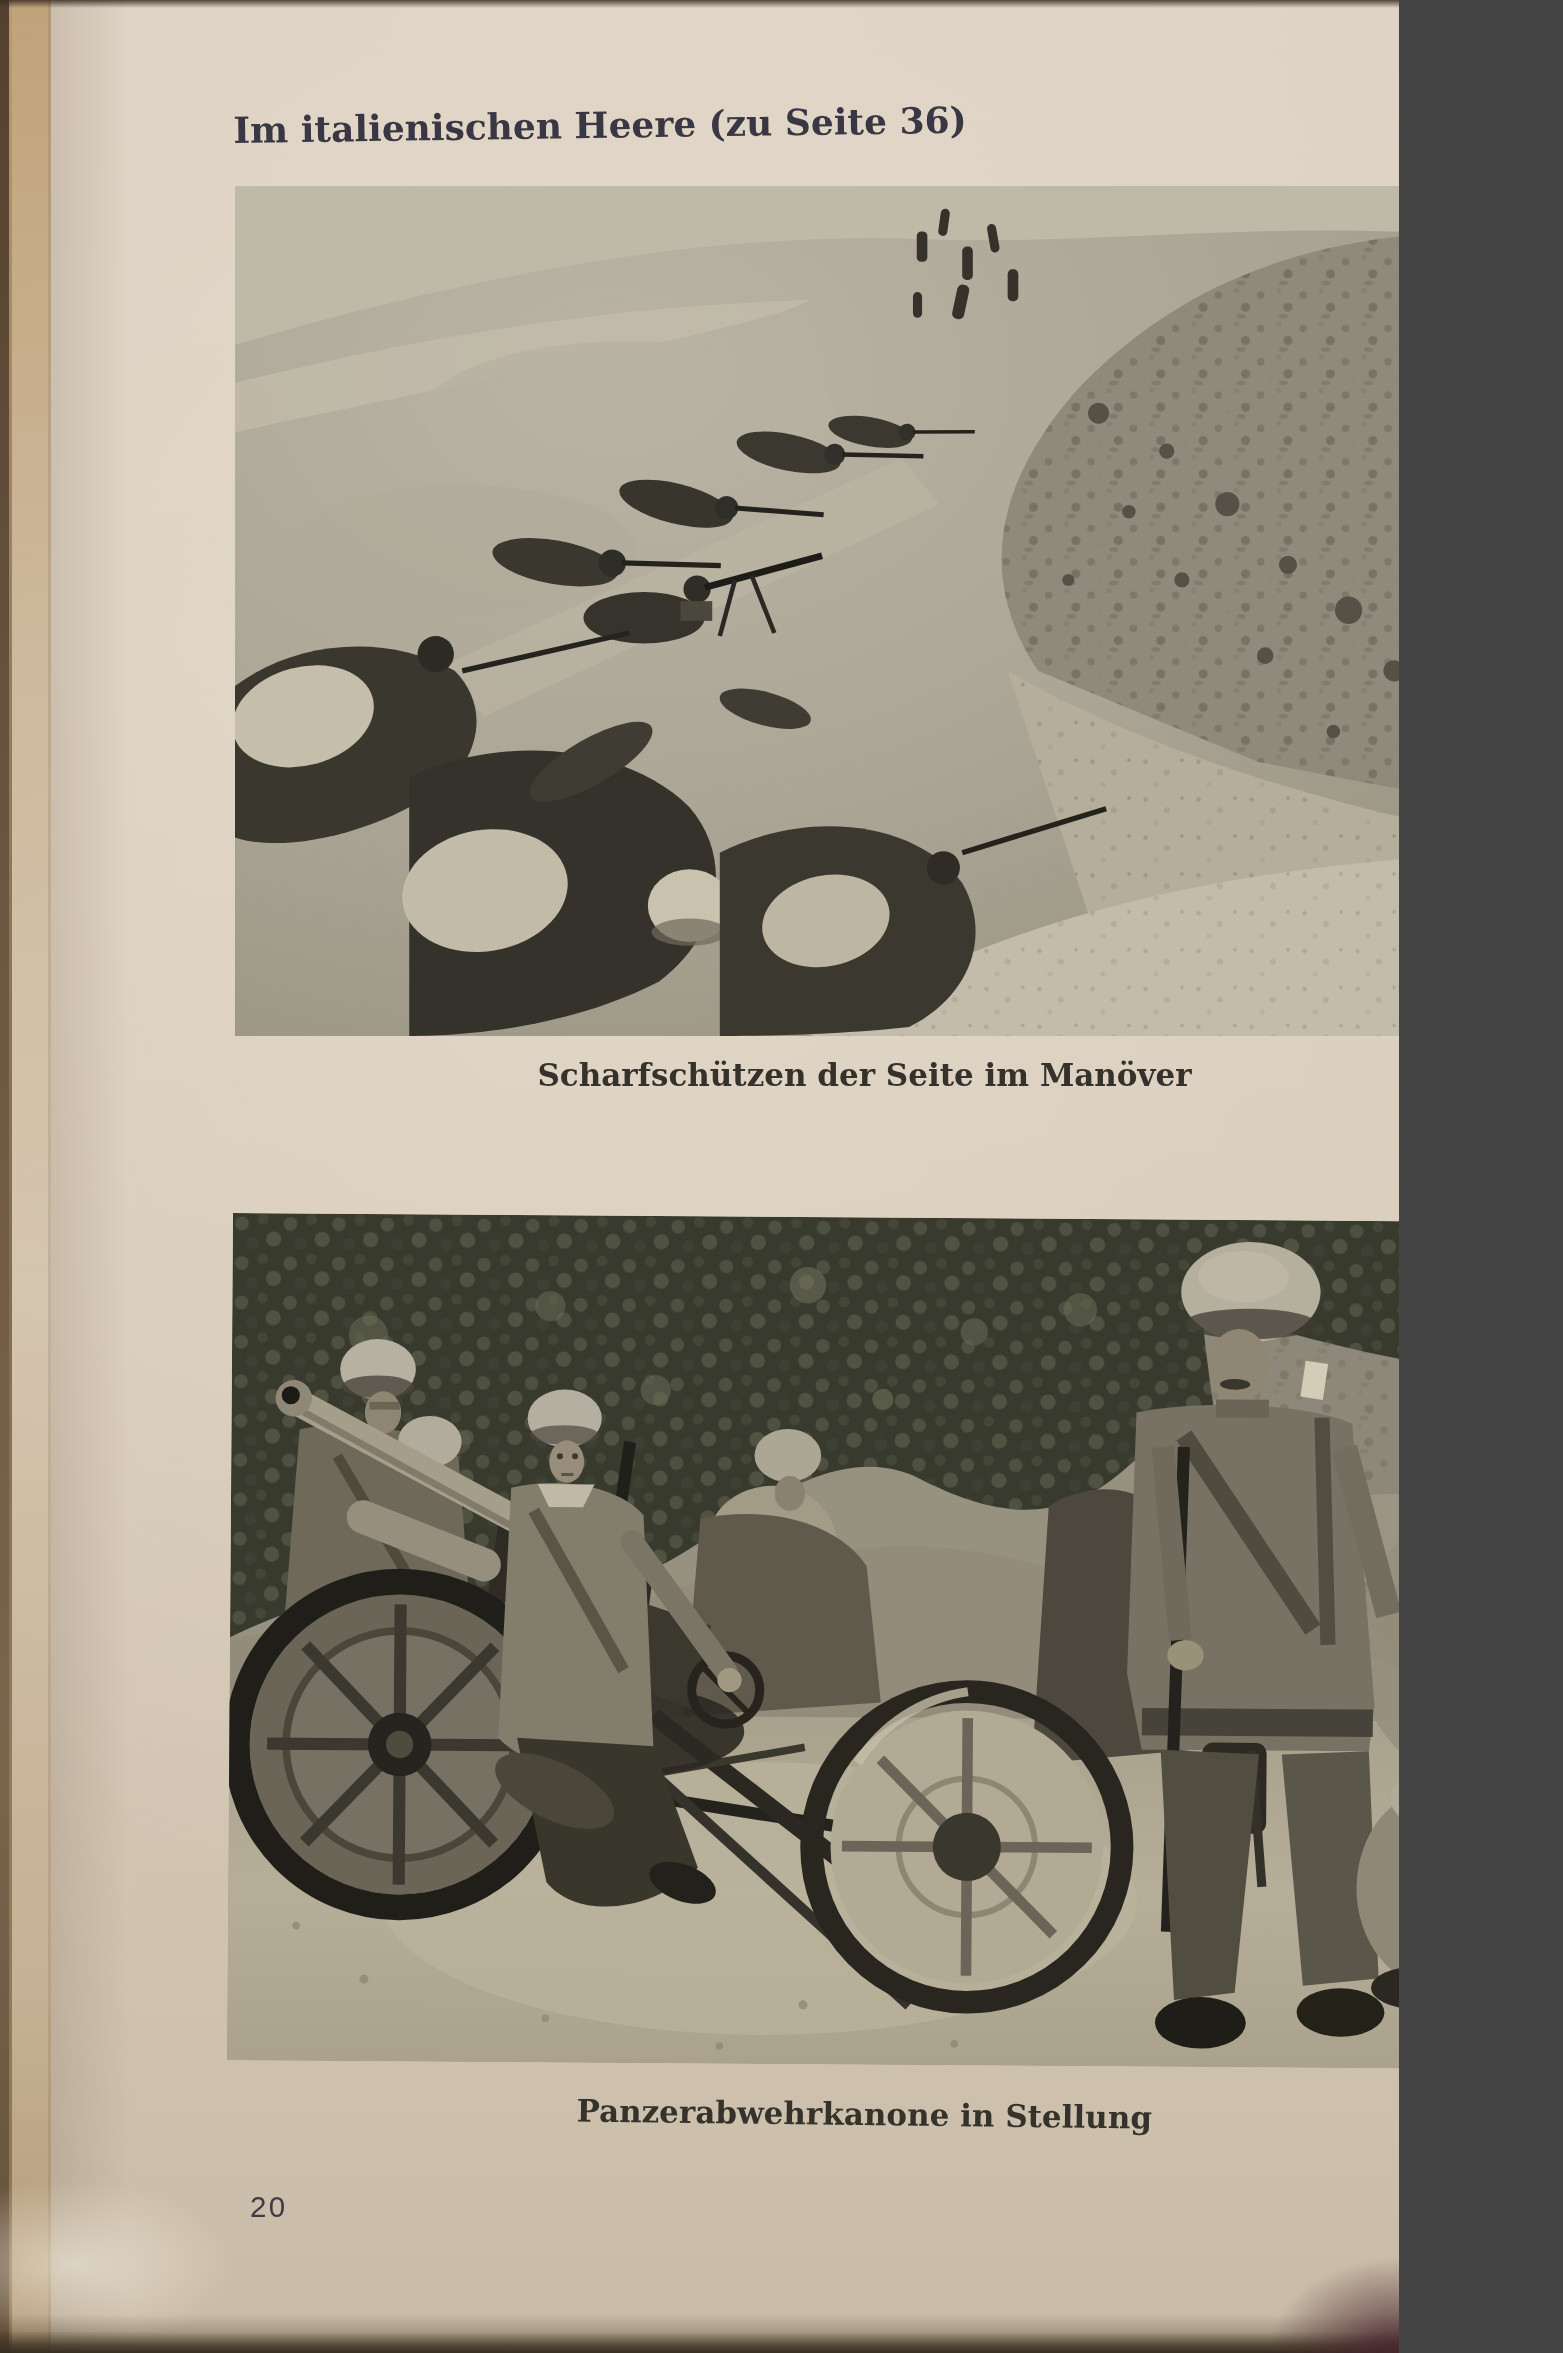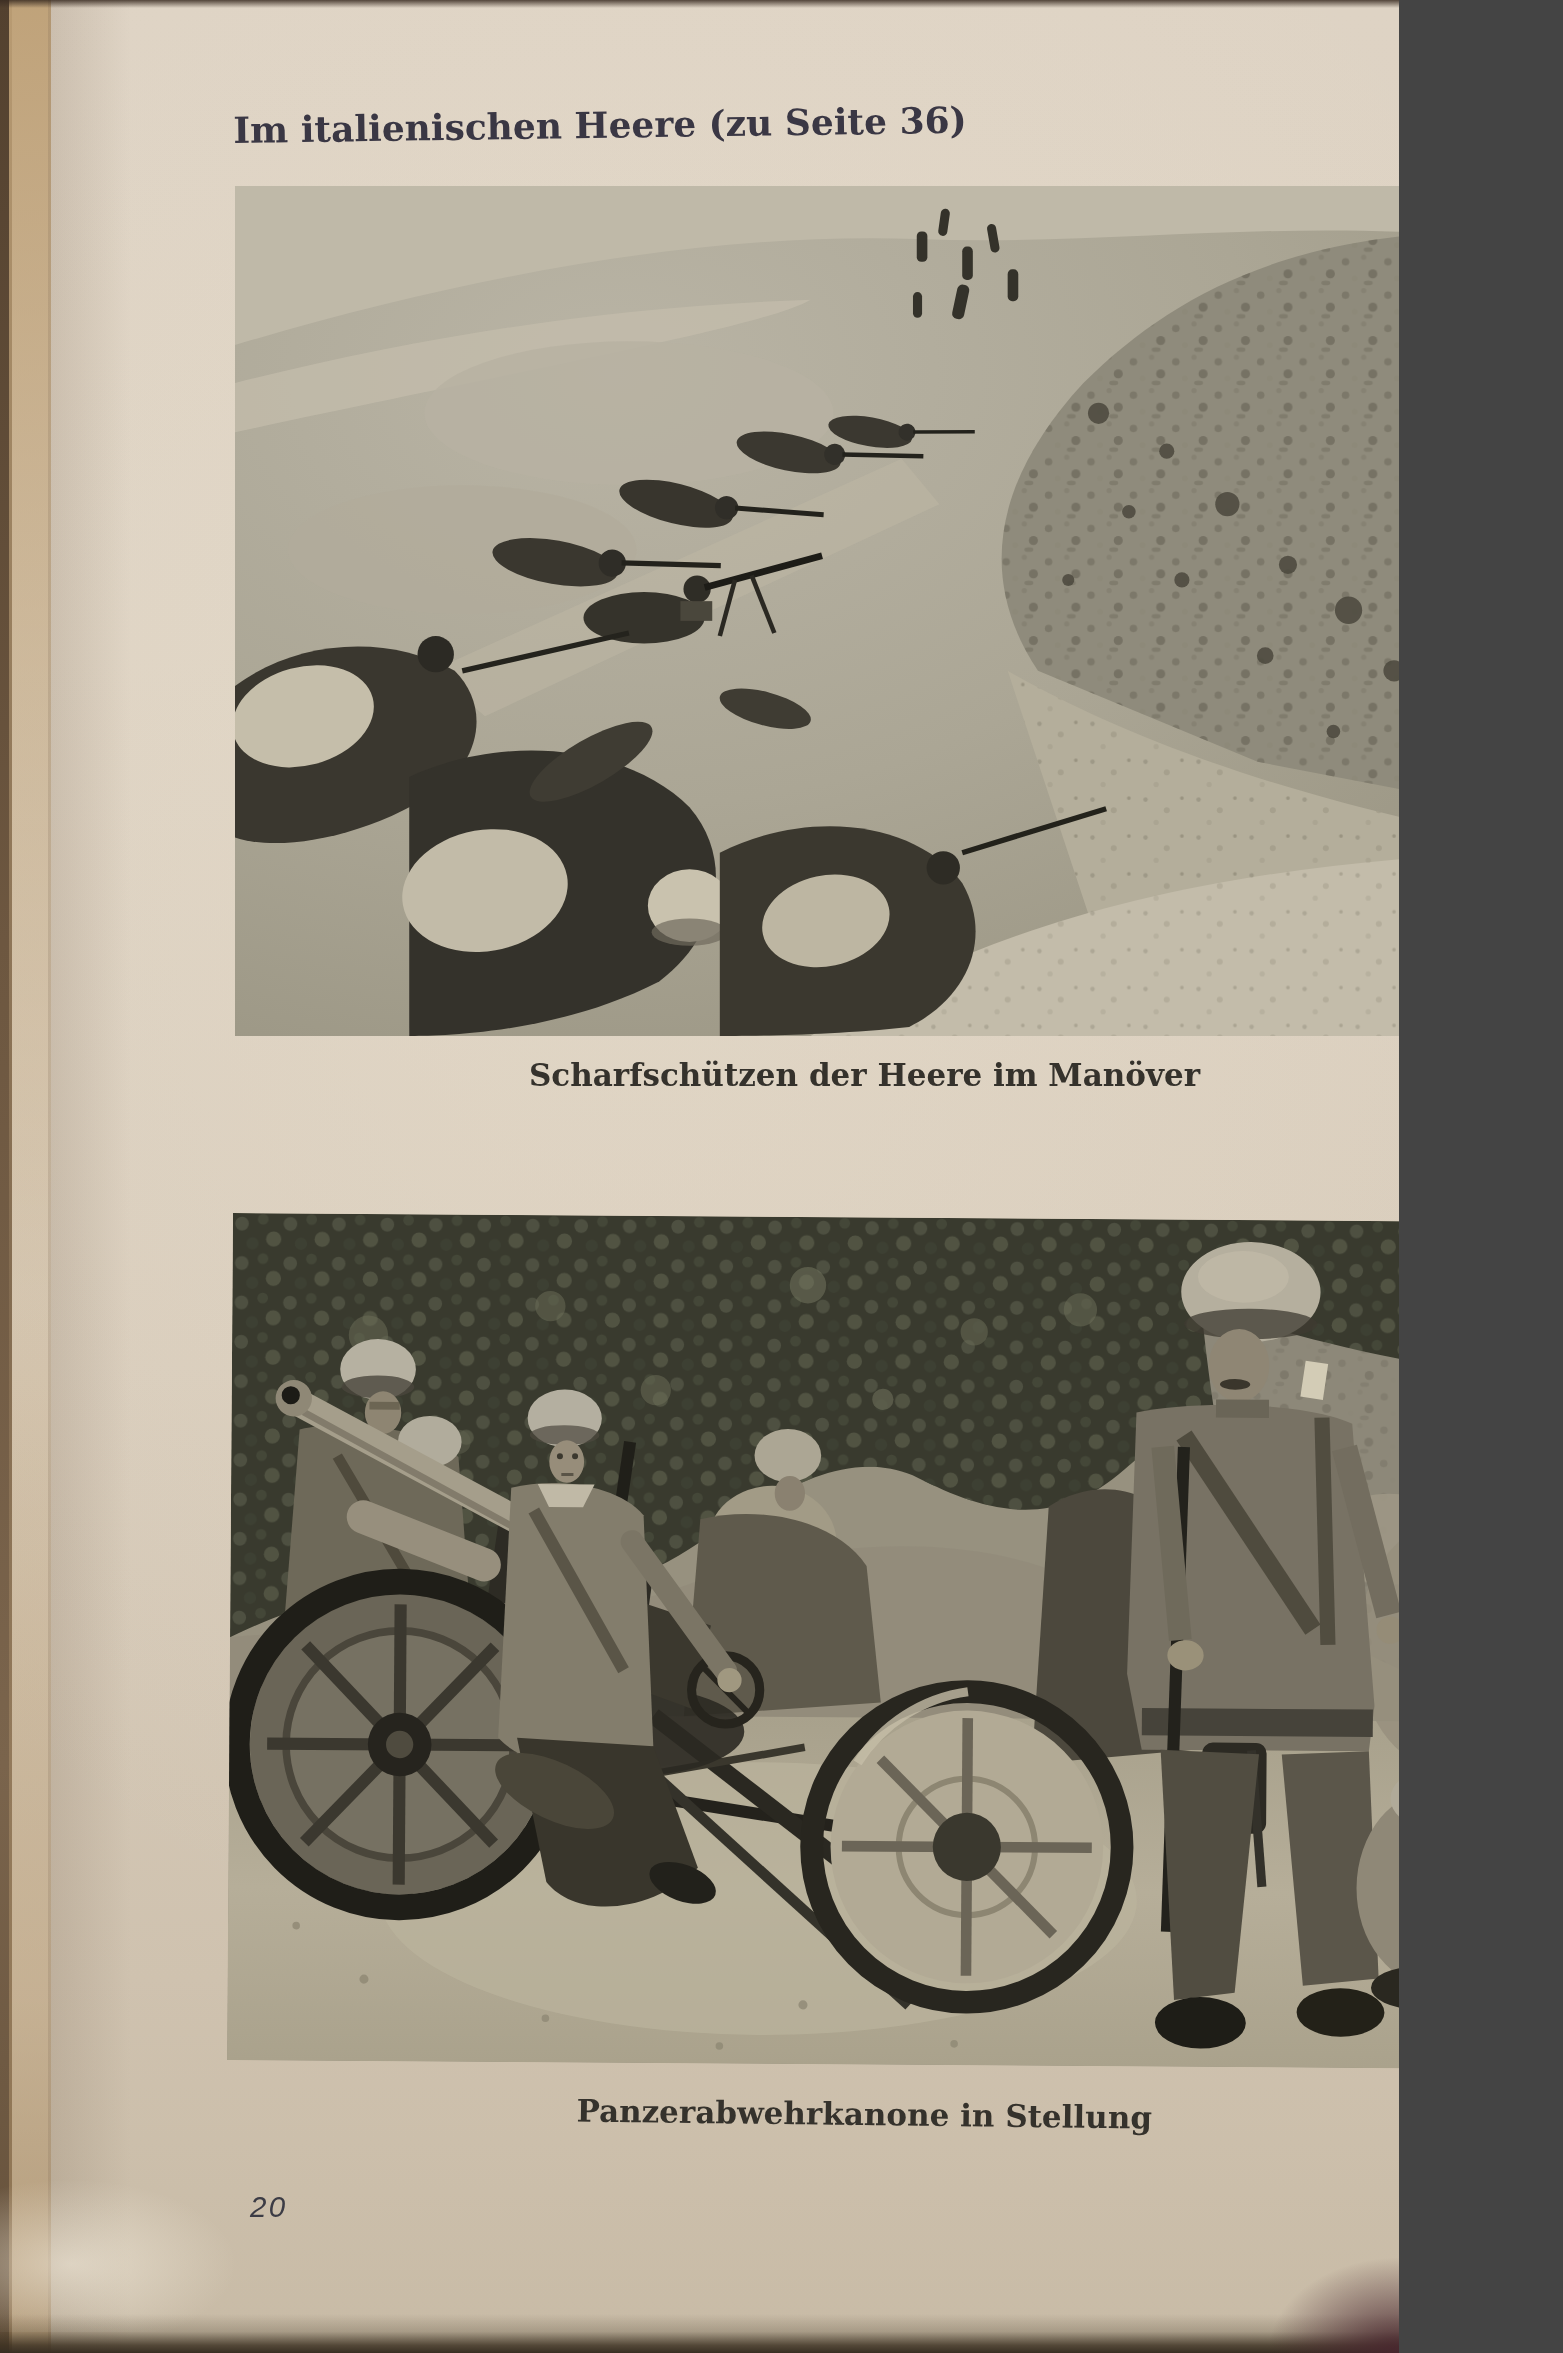--- a/index.html
+++ b/index.html
@@ -40,21 +40,21 @@
     transform:rotate(-0.8deg); transform-origin:left top;
   }
   .photo-caption {
     position:absolute; white-space:nowrap; text-align:center;
     font-size:31px; font-weight:bold; color:#35322c;
   }
   .caption-1 { left:235px; width:1259px; top:1057px; }
   .caption-2 { left:233px; width:1263px; top:2096px; transform:rotate(0.7deg); transform-origin:center top; }
   .page-number {
     position:absolute; left:250px; top:2190px;
-    font-family:"Liberation Sans", sans-serif; font-size:29.5px; color:#3c3c45; letter-spacing:2.3px;font-style:italic;
+    font-family:"Liberation Sans", sans-serif; font-size:29.5px; color:#3c3c45; letter-spacing:2.3px;
   }
 
   
   .photo-figure { position:absolute; margin:0; padding:0; }
   .figure-top { left:235px; top:186px; width:1259px; height:850px; }
   .figure-bottom { left:233px; top:1213px; width:1263px; height:847px;
     transform:rotate(0.4deg); transform-origin:left top; }
   .photo-figure svg { display:block; width:100%; height:100%; }
 </style>
 </head>
@@ -189,21 +189,21 @@
         <path d="M640,880 C760,820 900,840 960,920 C1000,990 970,1070 890,1110 C780,1122 660,1122 640,1122 Z" fill="#3b382f"></path>
         <ellipse cx="780" cy="970" rx="85" ry="60" fill="#bdb6a2" transform="rotate(-12 780 970)"></ellipse>
         <circle cx="935" cy="900" r="22" fill="#2e2c25"></circle>
         <line x1="960" y1="880" x2="1150" y2="822" stroke="#23221b" stroke-width="7"></line>
       </g>
 
       <path d="M1560,560 C1600,540 1650,560 1662,600 L1662,780 C1610,760 1570,700 1550,640 Z" fill="#4e4b40"></path>
     </svg>
   </figure>
 
-  <figcaption class="photo-caption caption-1">Scharfschützen der Heere im Manöver</figcaption>
+  <figcaption class="photo-caption caption-1">Scharfschützen der Seite im Manöver</figcaption>
 
   <figure class="photo-figure figure-bottom">
     <svg viewBox="0 0 1668 1118" preserveAspectRatio="none">
       <defs>
         <pattern id="leaf" width="64" height="52" patternUnits="userSpaceOnUse">
           <circle cx="12" cy="14" r="9" fill="#565948" opacity="0.8"></circle>
           <circle cx="40" cy="8" r="7" fill="#494c3c" opacity="0.8"></circle>
           <circle cx="54" cy="34" r="10" fill="#60624f" opacity="0.7"></circle>
           <circle cx="26" cy="40" r="8" fill="#3f4234" opacity="0.8"></circle>
         </pattern>

